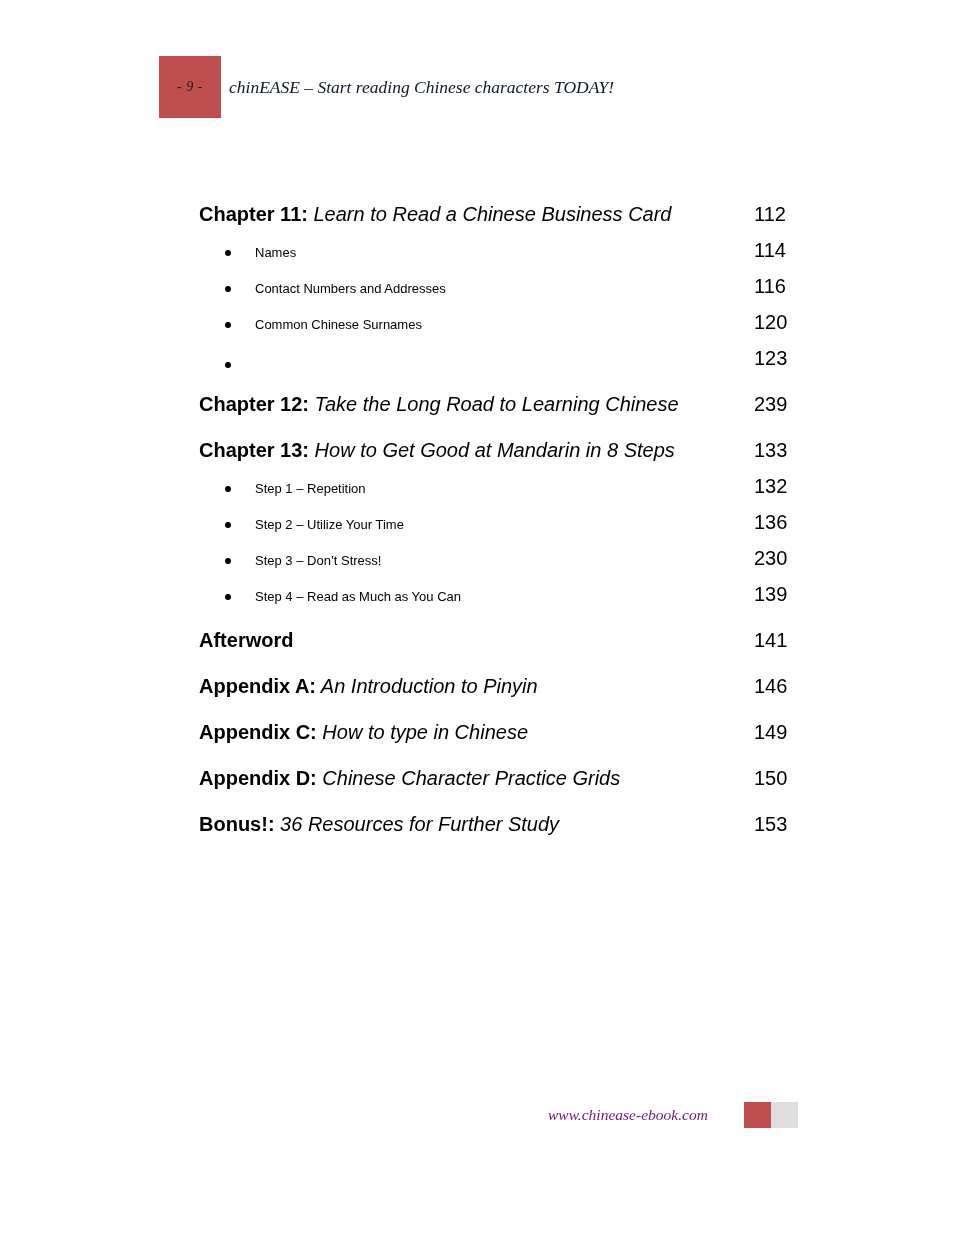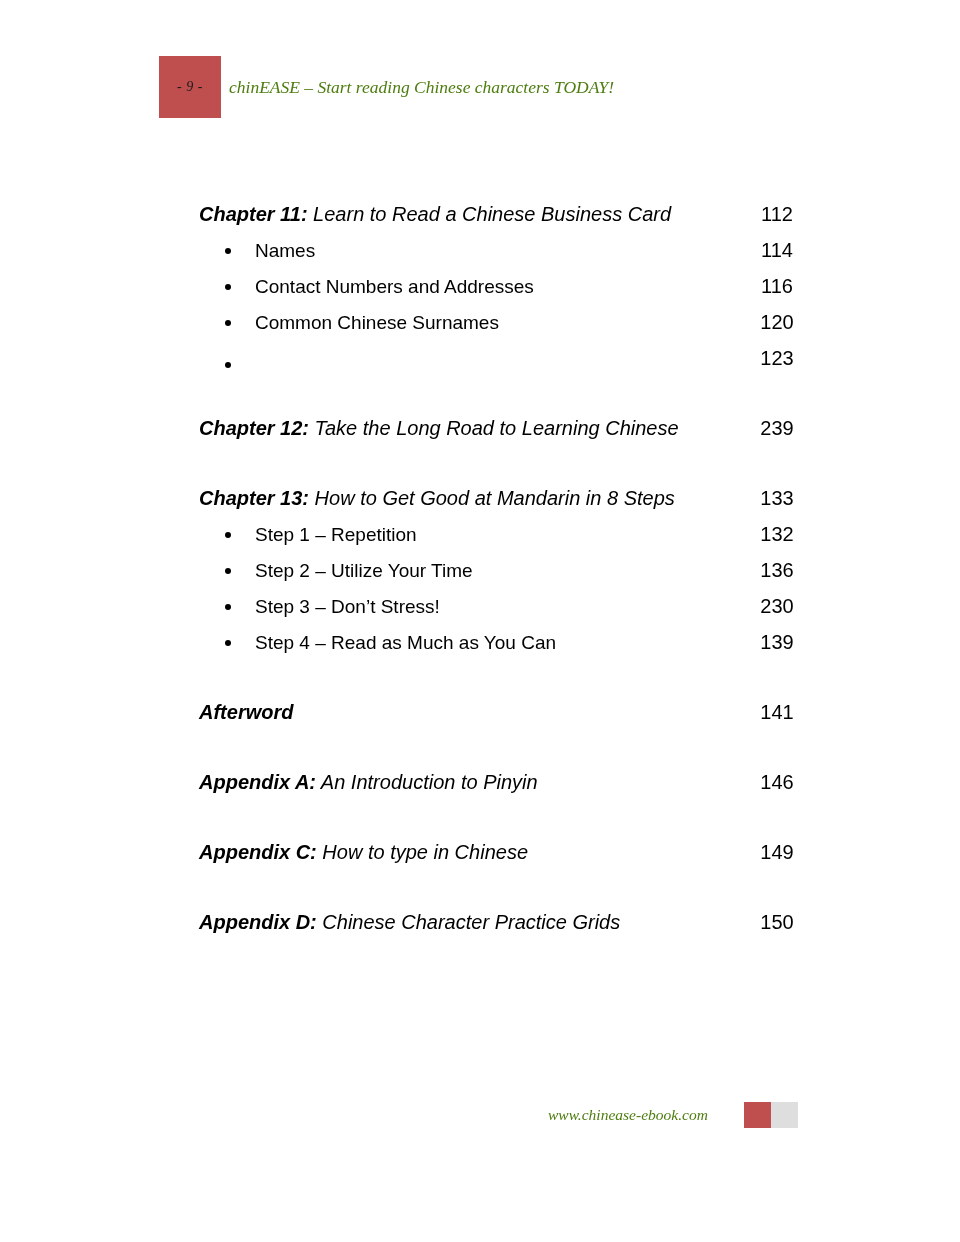--- a/index.html
+++ b/index.html
@@ -46,78 +46,77 @@
   .header-title {
     position: absolute;
     left: 70px;
     top: 0;
     height: 62px;
     display: flex;
     align-items: center;
     font-family: "Liberation Serif", serif;
     font-style: italic;
     font-size: 17.5px;
-    color: #4d7c0f;
+    color: #0f172a;
     white-space: nowrap;
   }
 
   
   .toc {
     position: absolute;
     left: 199px;
     top: 196px;
     width: 601px;
   }
 
   .toc-row {
     position: relative;
     display: flex;
     align-items: baseline;
     width: 601px;
     height: 36px;
   }
   .toc-row.section-gap {
-    margin-top: 34px;
+    margin-top: 10px;
   }
 
   .entry-label {
     flex: 0 0 auto;
     white-space: nowrap;
     font-size: 20px;
     line-height: 36px;
   }
   .entry-label .lead {
     font-weight: bold;
-    font-style: italic;
   }
   .entry-label .title {
     font-style: italic;
     font-weight: normal;
     text-align: center;
   }
 
   .dot-filler {
     flex: 1 1 auto;
   }
 
   .entry-page {
     flex: 0 0 auto;
     width: 46px;
-    text-align: center;
+    text-align: left;
     font-size: 20px;
     line-height: 36px;
     font-style: normal;
     font-weight: normal;
   }
 
   
   .toc-row.sub .entry-label {
     padding-left: 56px;
     position: relative;
-    font-size: 19px;
+    font-size: 13px;
     font-style: normal;
     font-weight: normal;
   }
   .bullet-marker {
     position: absolute;
     left: 26px;
     top: 50%;
     transform: translateY(-50%);
     width: 6px;
     height: 6px;
@@ -132,21 +131,21 @@
     top: 1100px;
     width: 252px;
     height: 30px;
     display: flex;
     align-items: center;
   }
   .footer-url {
     font-family: "Liberation Serif", serif;
     font-style: italic;
     font-size: 15.5px;
-    color: #4d7c0f;
+    color: #701a75;
     white-space: nowrap;
   }
   .footer-swatches {
     position: absolute;
     right: 2px;
     top: 2px;
     display: flex;
   }
   .swatch {
     width: 27px;
@@ -233,20 +232,25 @@
     </div>
     <div class="toc-row section-gap">
       <div class="entry-label"><span class="lead">Appendix C:</span><span class="title"> How to type in Chinese</span></div>
       <div class="dot-filler"></div>
       <div class="entry-page">149</div>
     </div>
     <div class="toc-row section-gap">
       <div class="entry-label"><span class="lead">Appendix D:</span><span class="title"> Chinese Character Practice Grids</span></div>
       <div class="dot-filler"></div>
       <div class="entry-page">150</div>
+    </div>
+    <div class="toc-row section-gap">
+      <div class="entry-label"><span class="lead">Bonus!:</span><span class="title"> 36 Resources for Further Study</span></div>
+      <div class="dot-filler"></div>
+      <div class="entry-page">153</div>
     </div>
   </div>
 
 <div class="page-footer">
   <span class="footer-url">www.chinease-ebook.com</span>
   <div class="footer-swatches">
     <div class="swatch red"></div>
     <div class="swatch gray"></div>
   </div>
 </div>

